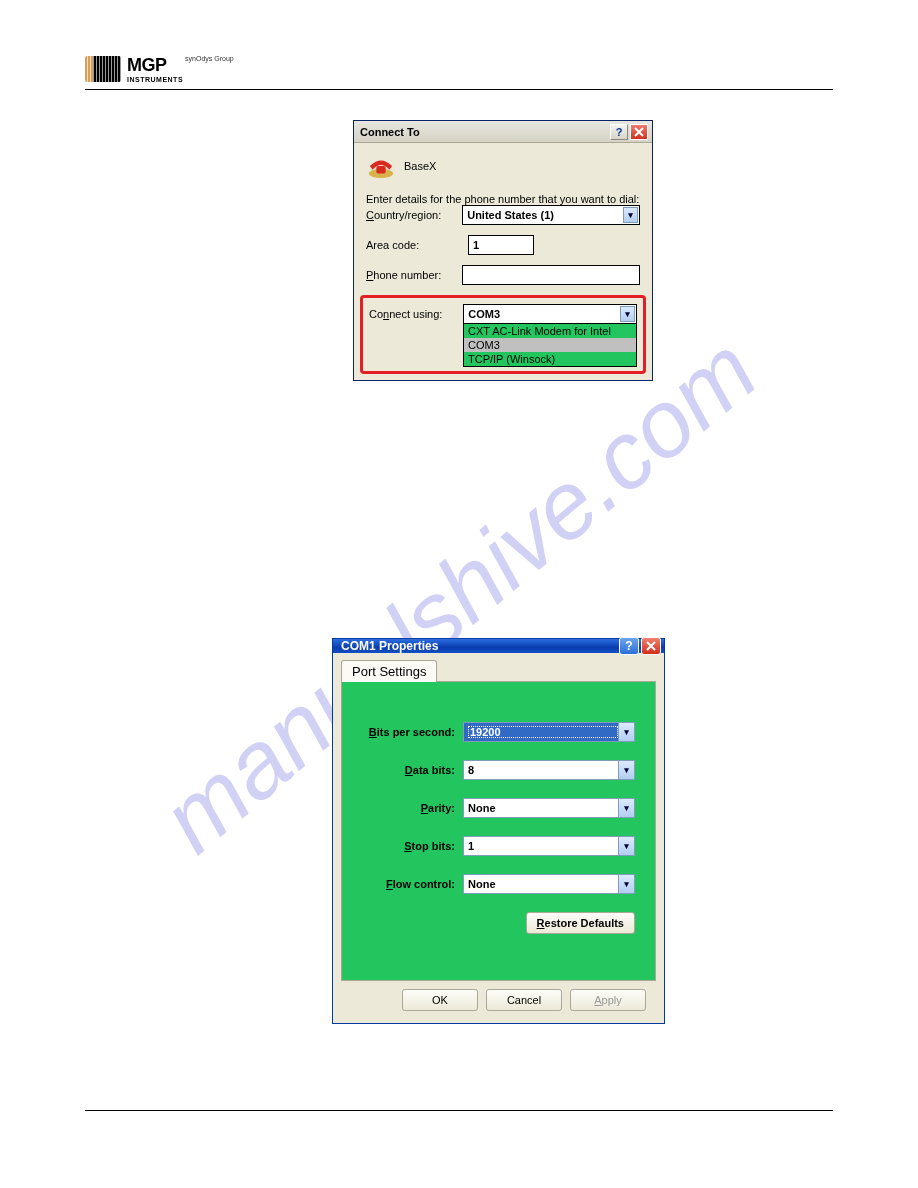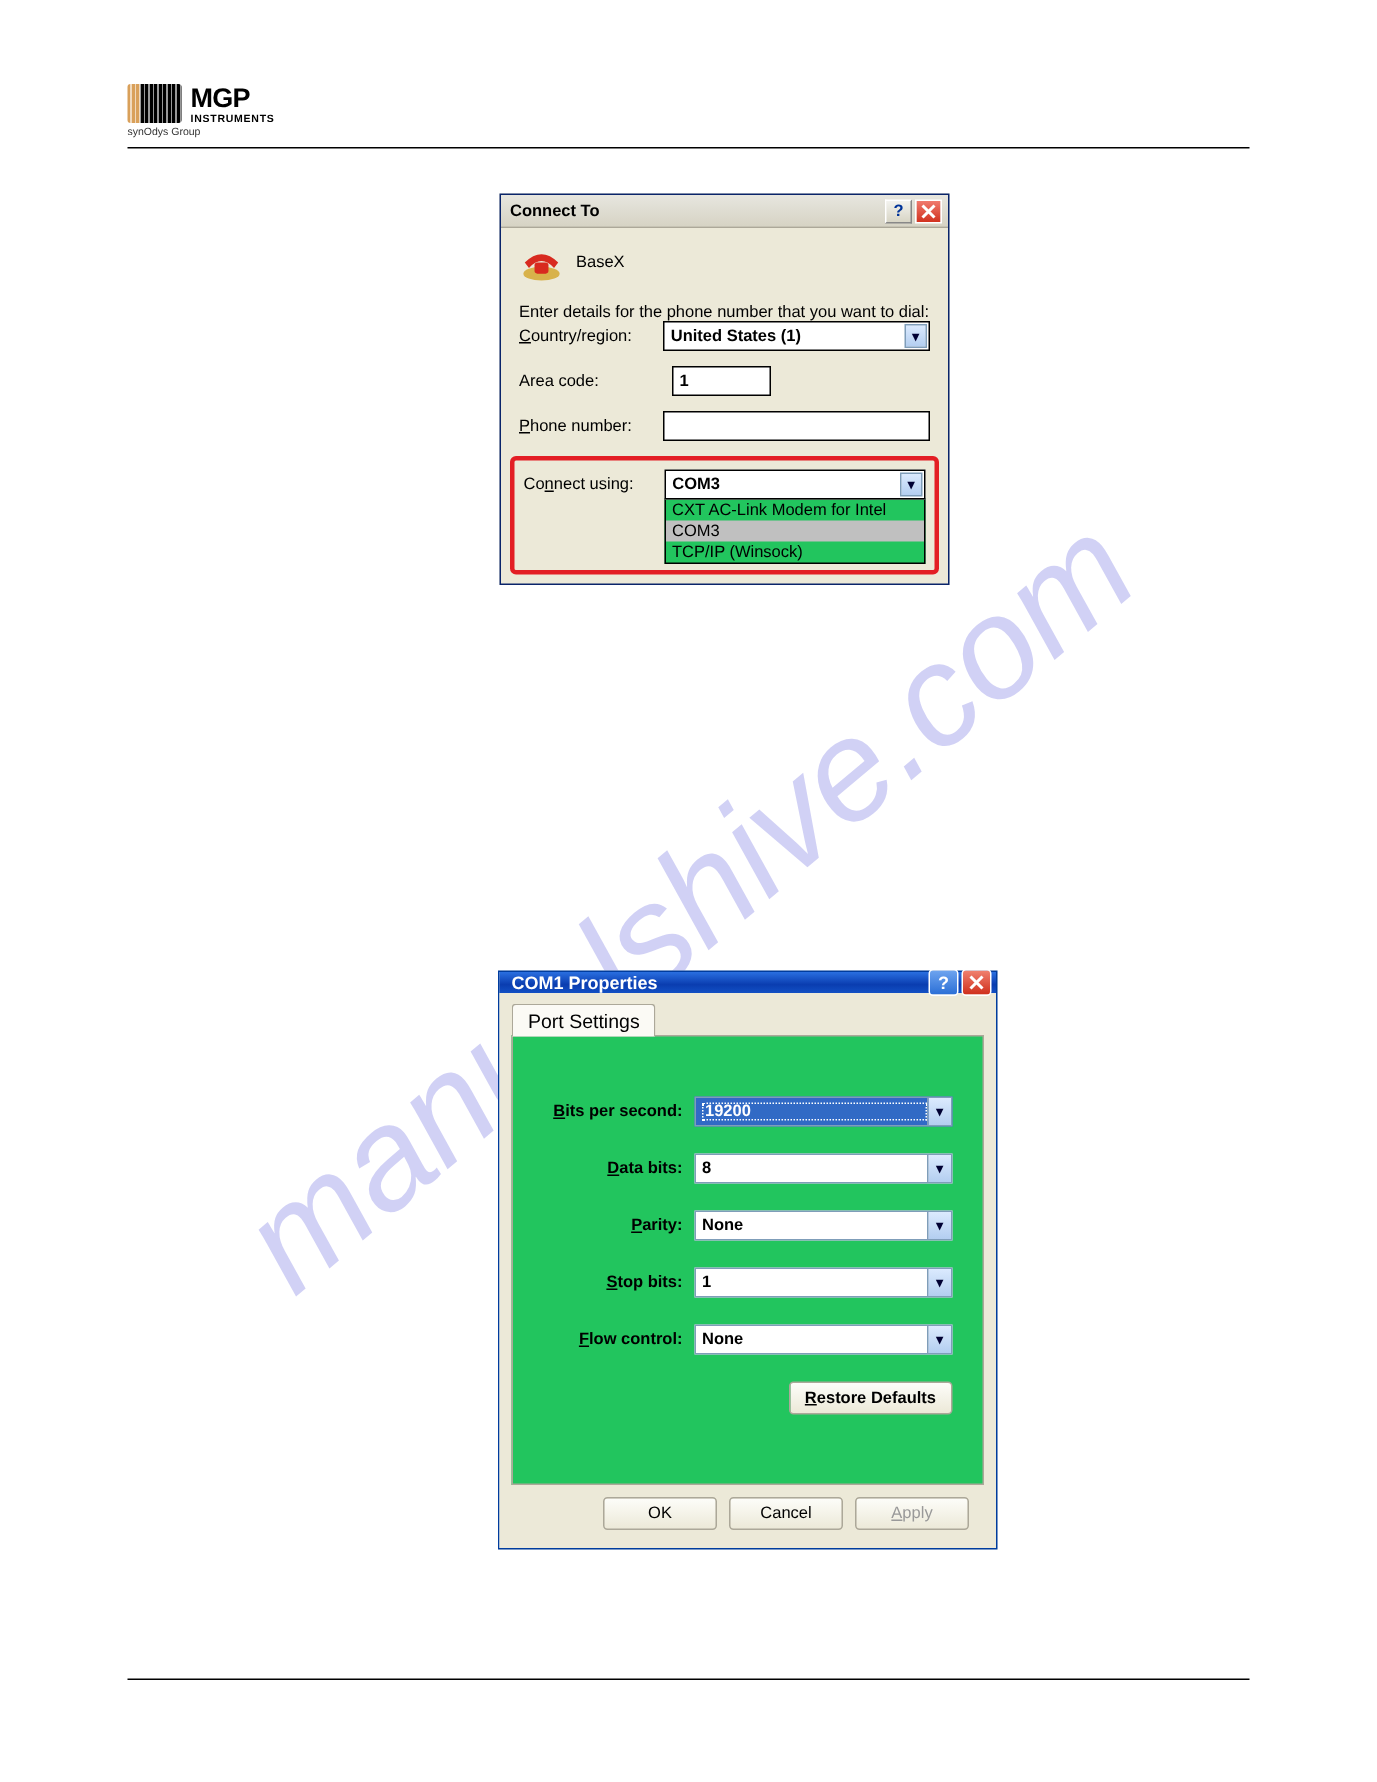--- a/index.html
+++ b/index.html
@@ -12,21 +12,21 @@
     width: 918px;
     height: 1188px;
     position: relative;
   }
   .page {
     padding: 55px 85px;
     position: relative;
   }
   .logo-area {
     display: flex;
-    flex-direction: column;
+    flex-direction: row;
     gap: 2px;
     margin-bottom: 6px;
   }
   .logo-row { display: flex; align-items: center; gap: 6px; }
   .logo-graphic {
     width: 36px; height: 26px;
     background: linear-gradient(90deg, #d9a05a 0 8px, #000 8px 100%);
     position: relative;
     border-radius: 2px;
   }
@@ -54,21 +54,21 @@
     font-style: italic;
     white-space: nowrap;
     pointer-events: none;
     user-select: none;
     z-index: 5;
   }
 
   
   .dialog1 {
     position: absolute;
-    left: 248px; top: 30px;
+    left: 268px; top: 30px;
     width: 300px;
     border: 1px solid #0a246a;
     background: #ece9d8;
     font-size: 11px;
     z-index: 10;
   }
   .titlebar1 {
     height: 22px;
     background: linear-gradient(#e7e6df, #d6d3c4);
     display: flex; align-items: center; justify-content: space-between;

